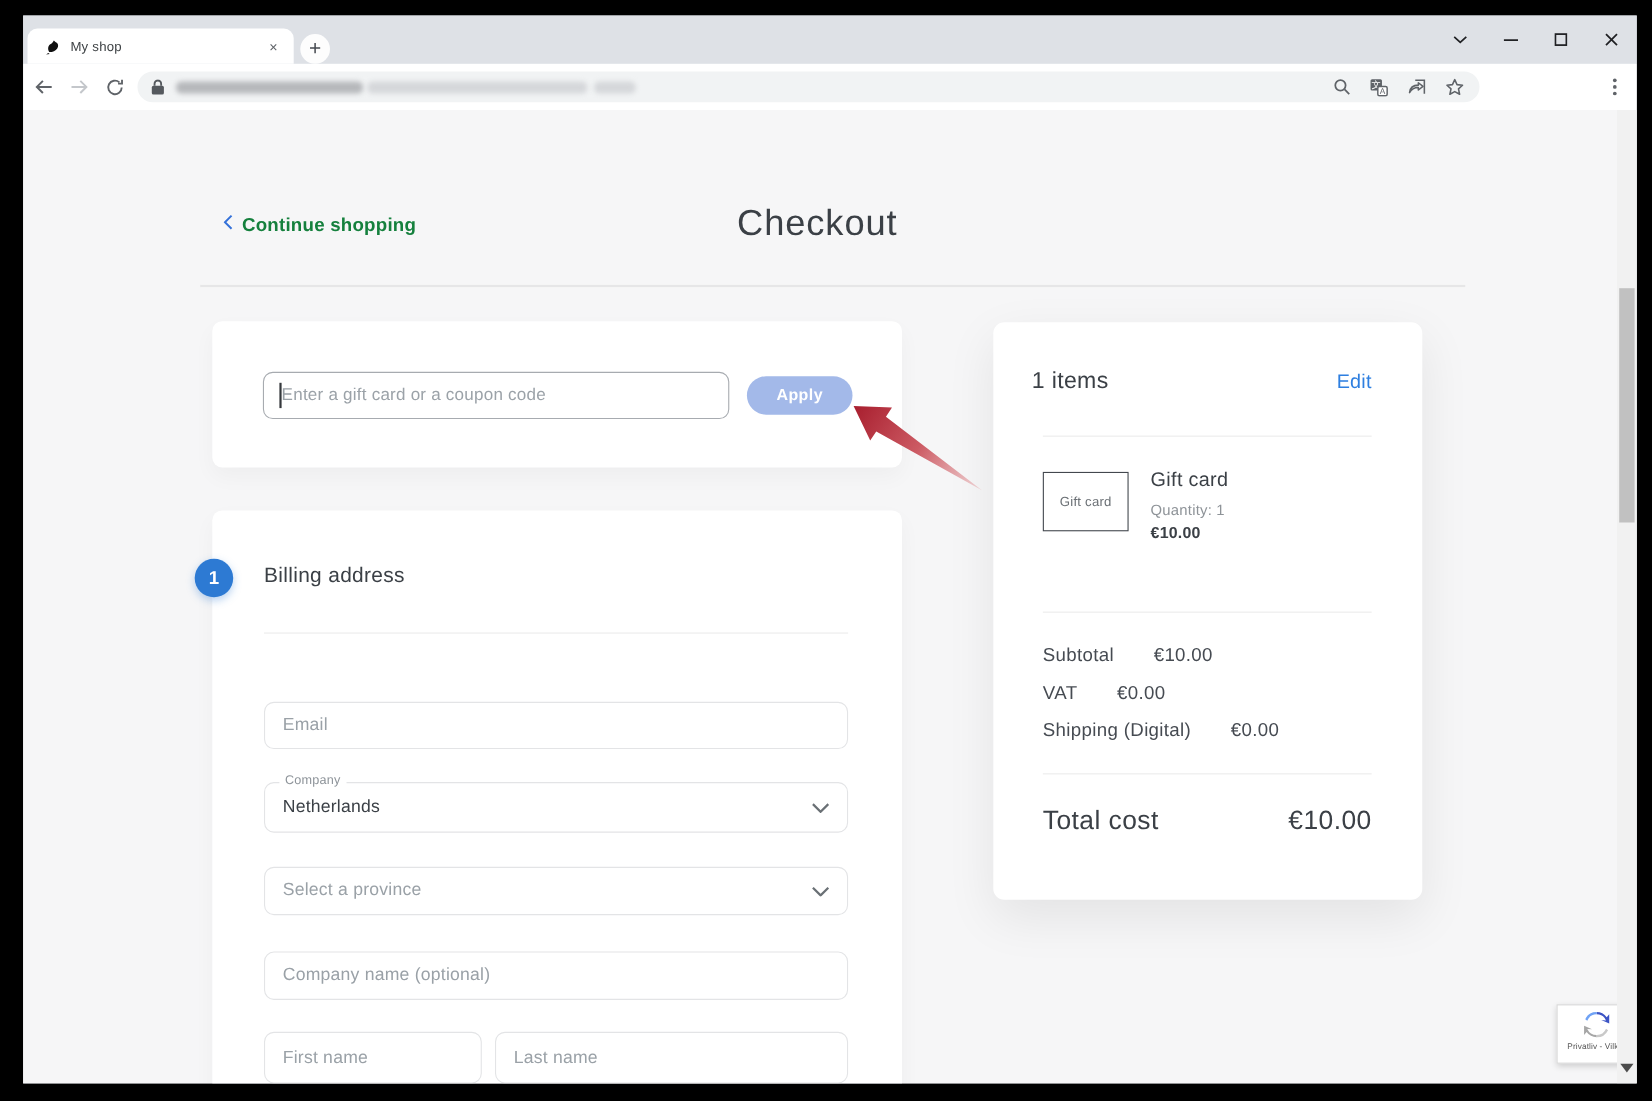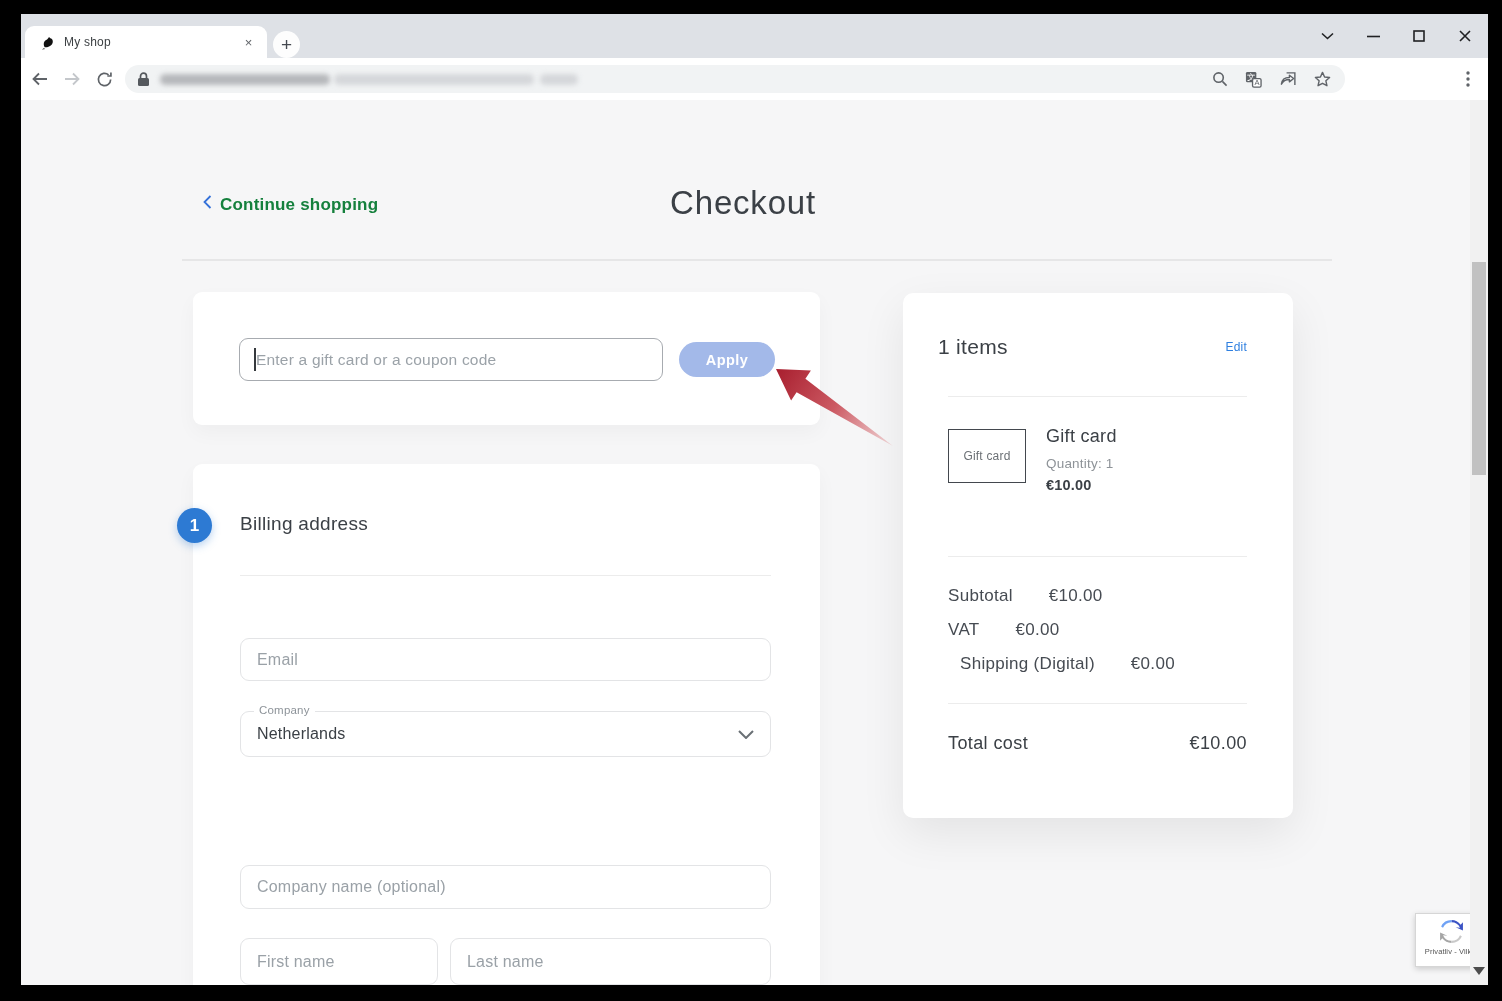--- a/index.html
+++ b/index.html
@@ -48,28 +48,28 @@
 
   .field { position:absolute; left:219px; width:531px; background:#fff; border:1px solid #e3e4e6; border-radius:9px; font-size:16px; color:#3b4046; padding:0 16px; display:flex; align-items:center; font-family:"Liberation Sans",sans-serif; letter-spacing:.2px; }
   input.field::placeholder { color:#9aa1a7; opacity:1; }
   .select-field { cursor:pointer; justify-content:space-between; }
   .placeholder-text { color:#9aa1a7; }
   .float-label { position:absolute; left:233px; top:604px; background:#fff; padding:0 5px; font-size:11.5px; color:#8d9399; letter-spacing:.2px; }
 
   .summary-card { left:882px; top:193px; width:390px; height:525px; border-radius:10px; box-shadow:0 16px 45px rgba(0,0,0,.08); }
   .summary-head { position:absolute; left:35px; top:42px; right:46px; display:flex; justify-content:space-between; align-items:center; }
   .items-label { font-size:21px; color:#3b4046; letter-spacing:.3px; }
-  .edit-link { font-size:12px; color:#2e7fe0; cursor:pointer; letter-spacing:.2px; }
+  .edit-link { font-size:18px; color:#2e7fe0; cursor:pointer; letter-spacing:.2px; }
   .sum-divider { position:absolute; left:45px; right:46px; height:1px; background:#ececec; }
   .thumb { position:absolute; left:45px; top:136px; width:78px; height:54px; border:1px solid #43484e; display:flex; align-items:center; justify-content:center; font-size:12px; color:#6b7075; letter-spacing:.2px; }
   .item-name { position:absolute; left:143px; top:133px; font-size:18px; color:#3b4046; letter-spacing:.3px; }
   .item-qty { position:absolute; left:143px; top:163px; font-size:13.5px; color:#8e9398; letter-spacing:.2px; }
   .item-price { position:absolute; left:143px; top:184px; font-size:14.5px; font-weight:700; color:#3b4046; letter-spacing:.2px; }
   .sum-row { position:absolute; left:45px; right:46px; display:flex; justify-content:flex-start; font-size:17px; color:#464b52; letter-spacing:.3px;gap:36px; }
-  .total-row { position:absolute; left:45px; right:46px; top:440px; display:flex; justify-content:space-between; font-size:18px; color:#3b4046; letter-spacing:.4px; }
+  .total-row { position:absolute; left:45px; right:46px; top:440px; display:flex; justify-content:space-between; font-size:24px; color:#3b4046; letter-spacing:.4px; }
 
   
   .scroll-track { position:absolute; right:0; top:0; width:18px; height:885px; background:#f1f1f1; }
   .scroll-thumb { position:absolute; left:2px; top:162px; width:14px; height:213px; background:#c1c1c1; }
   .scroll-down { position:absolute; left:3px; top:867px; width:0; height:0; border-left:6px solid transparent; border-right:6px solid transparent; border-top:8px solid #4c4c4c; }
 
   
   .recaptcha { position:absolute; left:1394px; top:813px; width:73px; height:54px; background:#fff; border:1px solid #d6d6d6; box-shadow:0 2px 6px rgba(0,0,0,.18); display:flex; flex-direction:column; align-items:center; justify-content:flex-start; padding-top:4px; }
   .recaptcha-text { font-size:7.5px; color:#555; margin-top:2px; letter-spacing:.1px; }
 </style>
@@ -202,20 +202,26 @@
     <input class="field" style="top: 538px; height: 43px;" placeholder="Email">
 
     <div class="field select-field" style="top:611px; height:46px;">
       <span>Netherlands</span>
       <svg width="16" height="9" viewBox="0 0 16 9">
           <path d="M1 1 L8 8 L15 1" fill="none" stroke="#6a7075" stroke-width="2"></path>
         </svg>
     </div>
     <div class="float-label">Company</div>
 
+    <div class="field select-field" style="top:688px; height:44px;">
+      <span class="placeholder-text">Select a province</span>
+      <svg width="16" height="9" viewBox="0 0 16 9">
+          <path d="M1 1 L8 8 L15 1" fill="none" stroke="#6a7075" stroke-width="2"></path>
+        </svg>
+    </div>
 
     <input class="field" style="top: 765px; height: 44px;" placeholder="Company name (optional)">
     <input class="field" style="top: 838px; height: 47px; width: 198px;" placeholder="First name">
     <input class="field" style="top: 838px; height: 47px; left: 429px; width: 321px;" placeholder="Last name">
 
     <div class="card summary-card">
       <div class="summary-head">
         <span class="items-label">1 items</span>
         <span class="edit-link">Edit</span>
       </div>
@@ -229,21 +235,21 @@
       <div class="sum-divider" style="top:263px;"></div>
 
       <div class="sum-row" style="top:293px;">
         <span>Subtotal</span>
         <span>€10.00</span>
       </div>
       <div class="sum-row" style="top:327px;">
         <span>VAT</span>
         <span>€0.00</span>
       </div>
-      <div class="sum-row" style="top:361px;margin-left:12px;">
+      <div class="sum-row" style="top:361px;">
         <span>Shipping (Digital)</span>
         <span>€0.00</span>
       </div>
 
       <div class="sum-divider" style="top:410px;"></div>
 
       <div class="total-row">
         <span>Total cost</span>
         <span>€10.00</span>
       </div>

